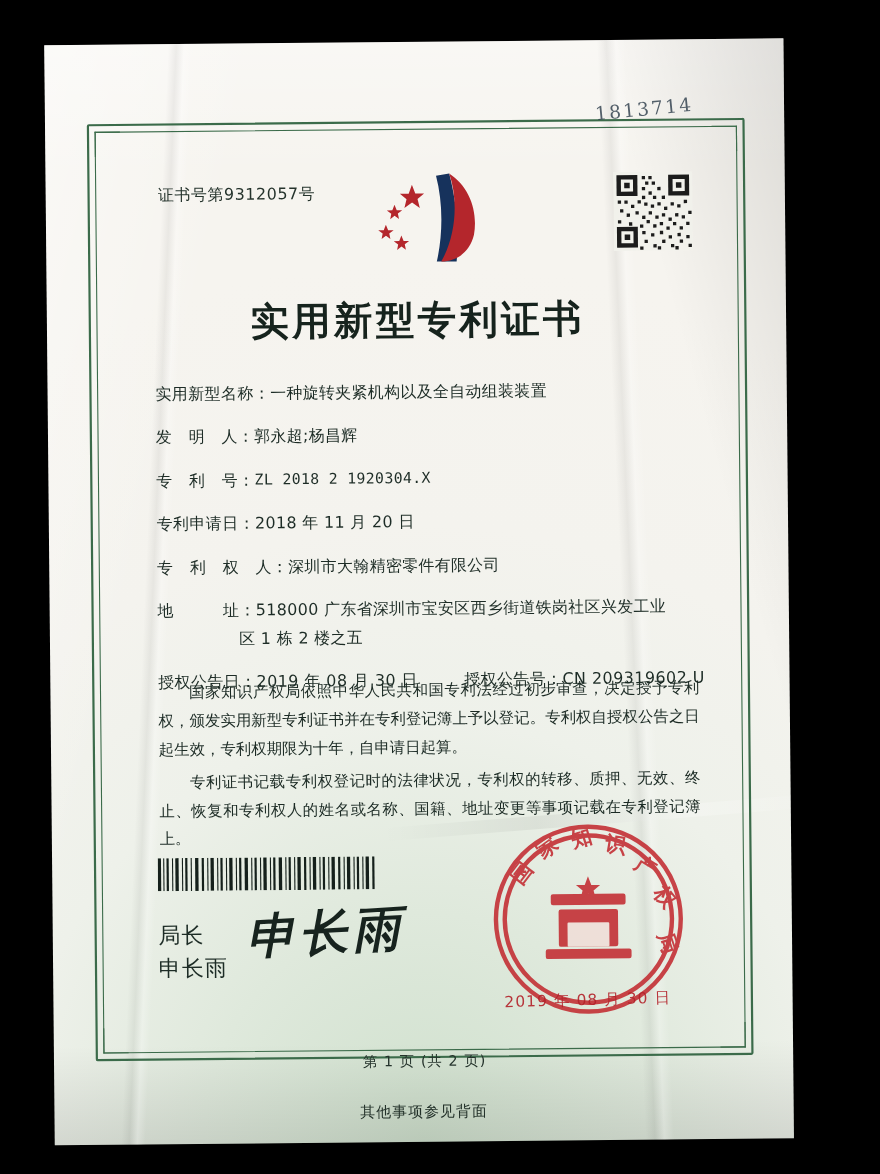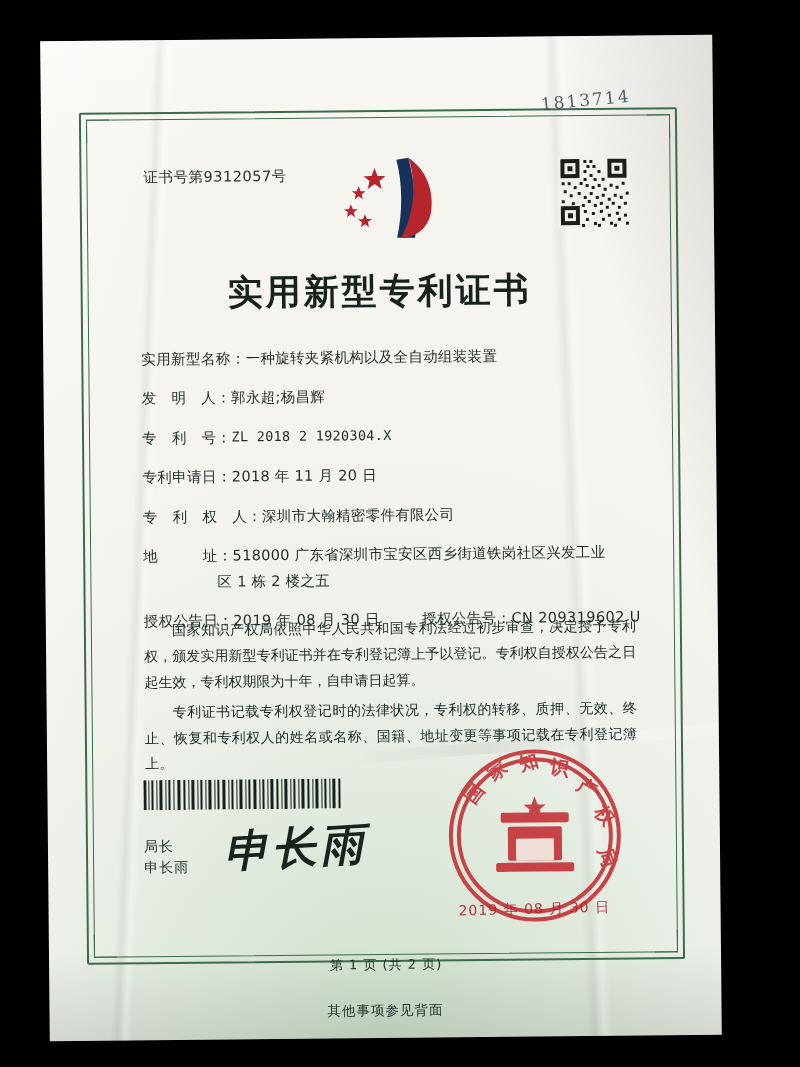--- a/index.html
+++ b/index.html
@@ -207,21 +207,21 @@
     top: 648px;
     width: 200px;
     height: 30px;
   }
 
   
   .sig-block {
     position: absolute;
     left: 38px;
     top: 704px;
-    font-size: 14px;
+    font-size: 20px;
     line-height: 1.5;
     letter-spacing: 1px;
     font-family: Liberation Serif, serif;
   }
   .sig-script {
     position: absolute;
     left: 118px;
     top: 688px;
     font-family: "DejaVu Serif", serif;
     font-size: 44px;

